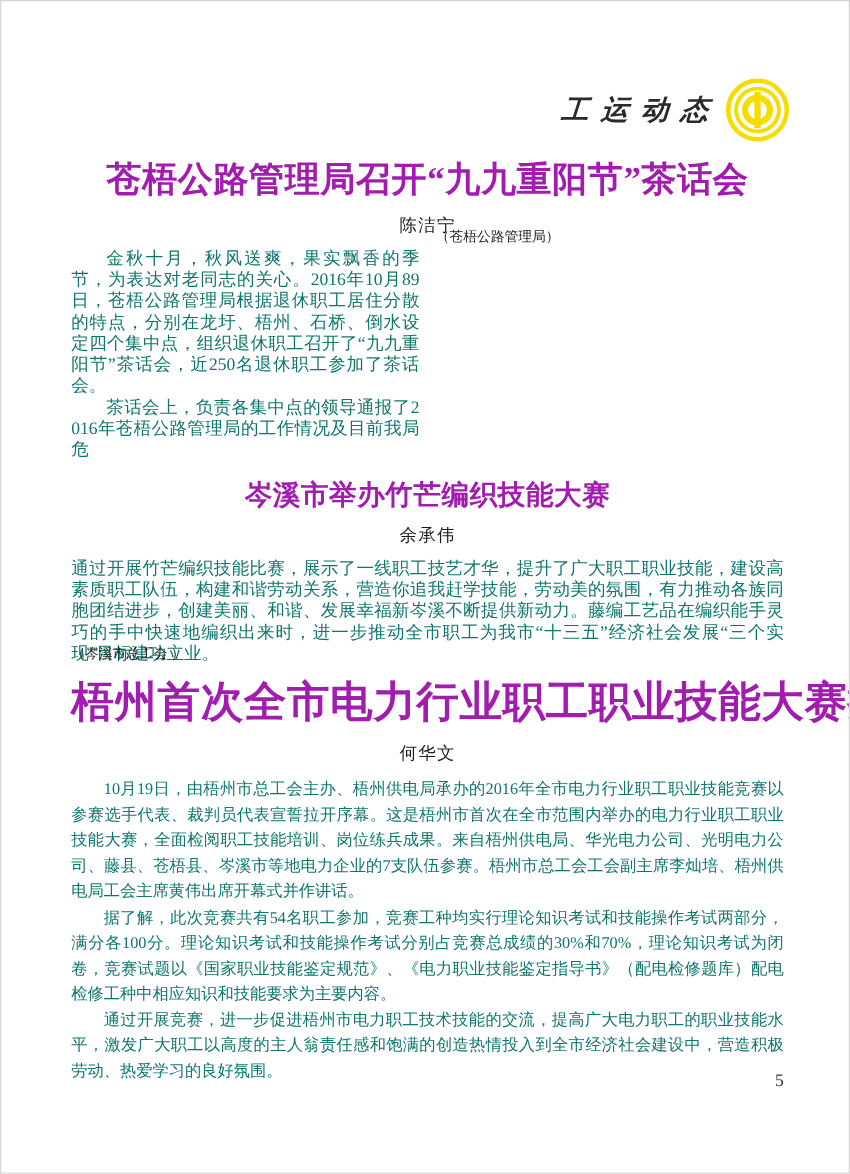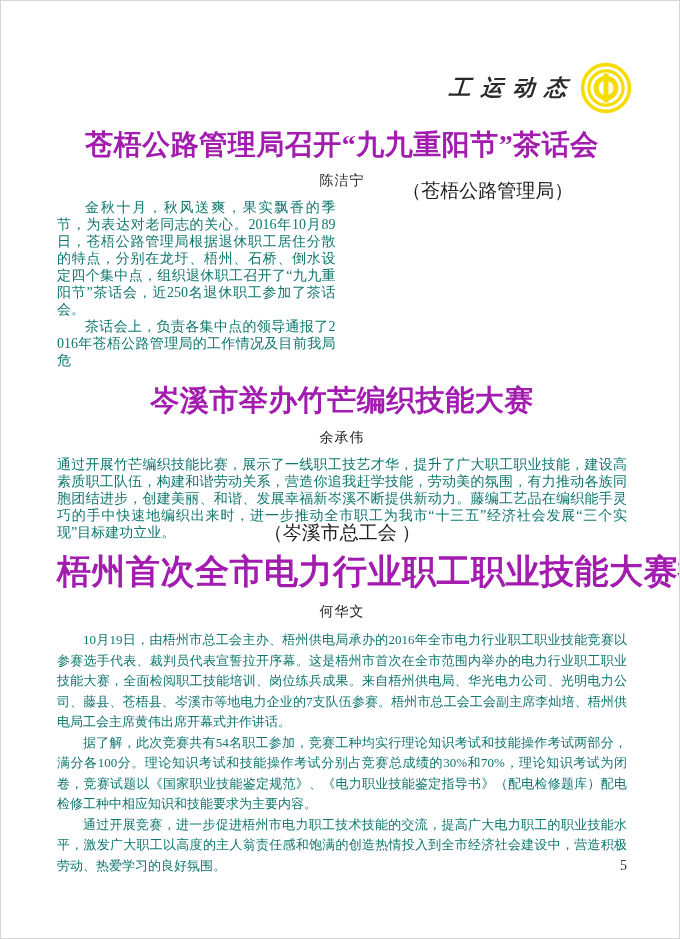--- a/index.html
+++ b/index.html
@@ -38,21 +38,21 @@
   .article-title {
     text-align: center;
     font-size: 28px;
     line-height: 1.3;
     font-weight: 700;
     letter-spacing: 0.5px;
     color: #a21caf;
     white-space: nowrap;
   }
   .a1 .article-title { margin-top: 12px; }
-  .a2 .article-title { margin-top: 13px; font-size: 29px; }
+  .a2 .article-title { margin-top: 13px; font-size: 22px; }
   .a3 .article-title { margin-top: 9px; font-size: 34px; }
   .article-author {
     text-align: center;
     font-size: 14px;
     font-weight: 400;
     margin-top: 9px;
     letter-spacing: 1px;
   }
   .two-cols {
     display: flex;
@@ -65,22 +65,22 @@
     line-height: 17px;
     text-align: justify;
     text-indent: 2em;
     word-break: break-all;
     color: #0f766e;
   }
   .para.flush { text-indent: 0; }
   .a3 .body-full { margin-top: 9px; }
   .a3 .para { font-size: 13px; line-height: 20.5px; }
   .sig-pullup {
-    text-align: center;
-    font-size: 19px;
+    text-align: left;
+    font-size: 11px;
     line-height: 17px;
     margin-top: -17px;
     position: relative;
   }
   .page-number {
     position: absolute;
     right: 52px;
     bottom: 64px;
     font-size: 14px;
     color: #333;

